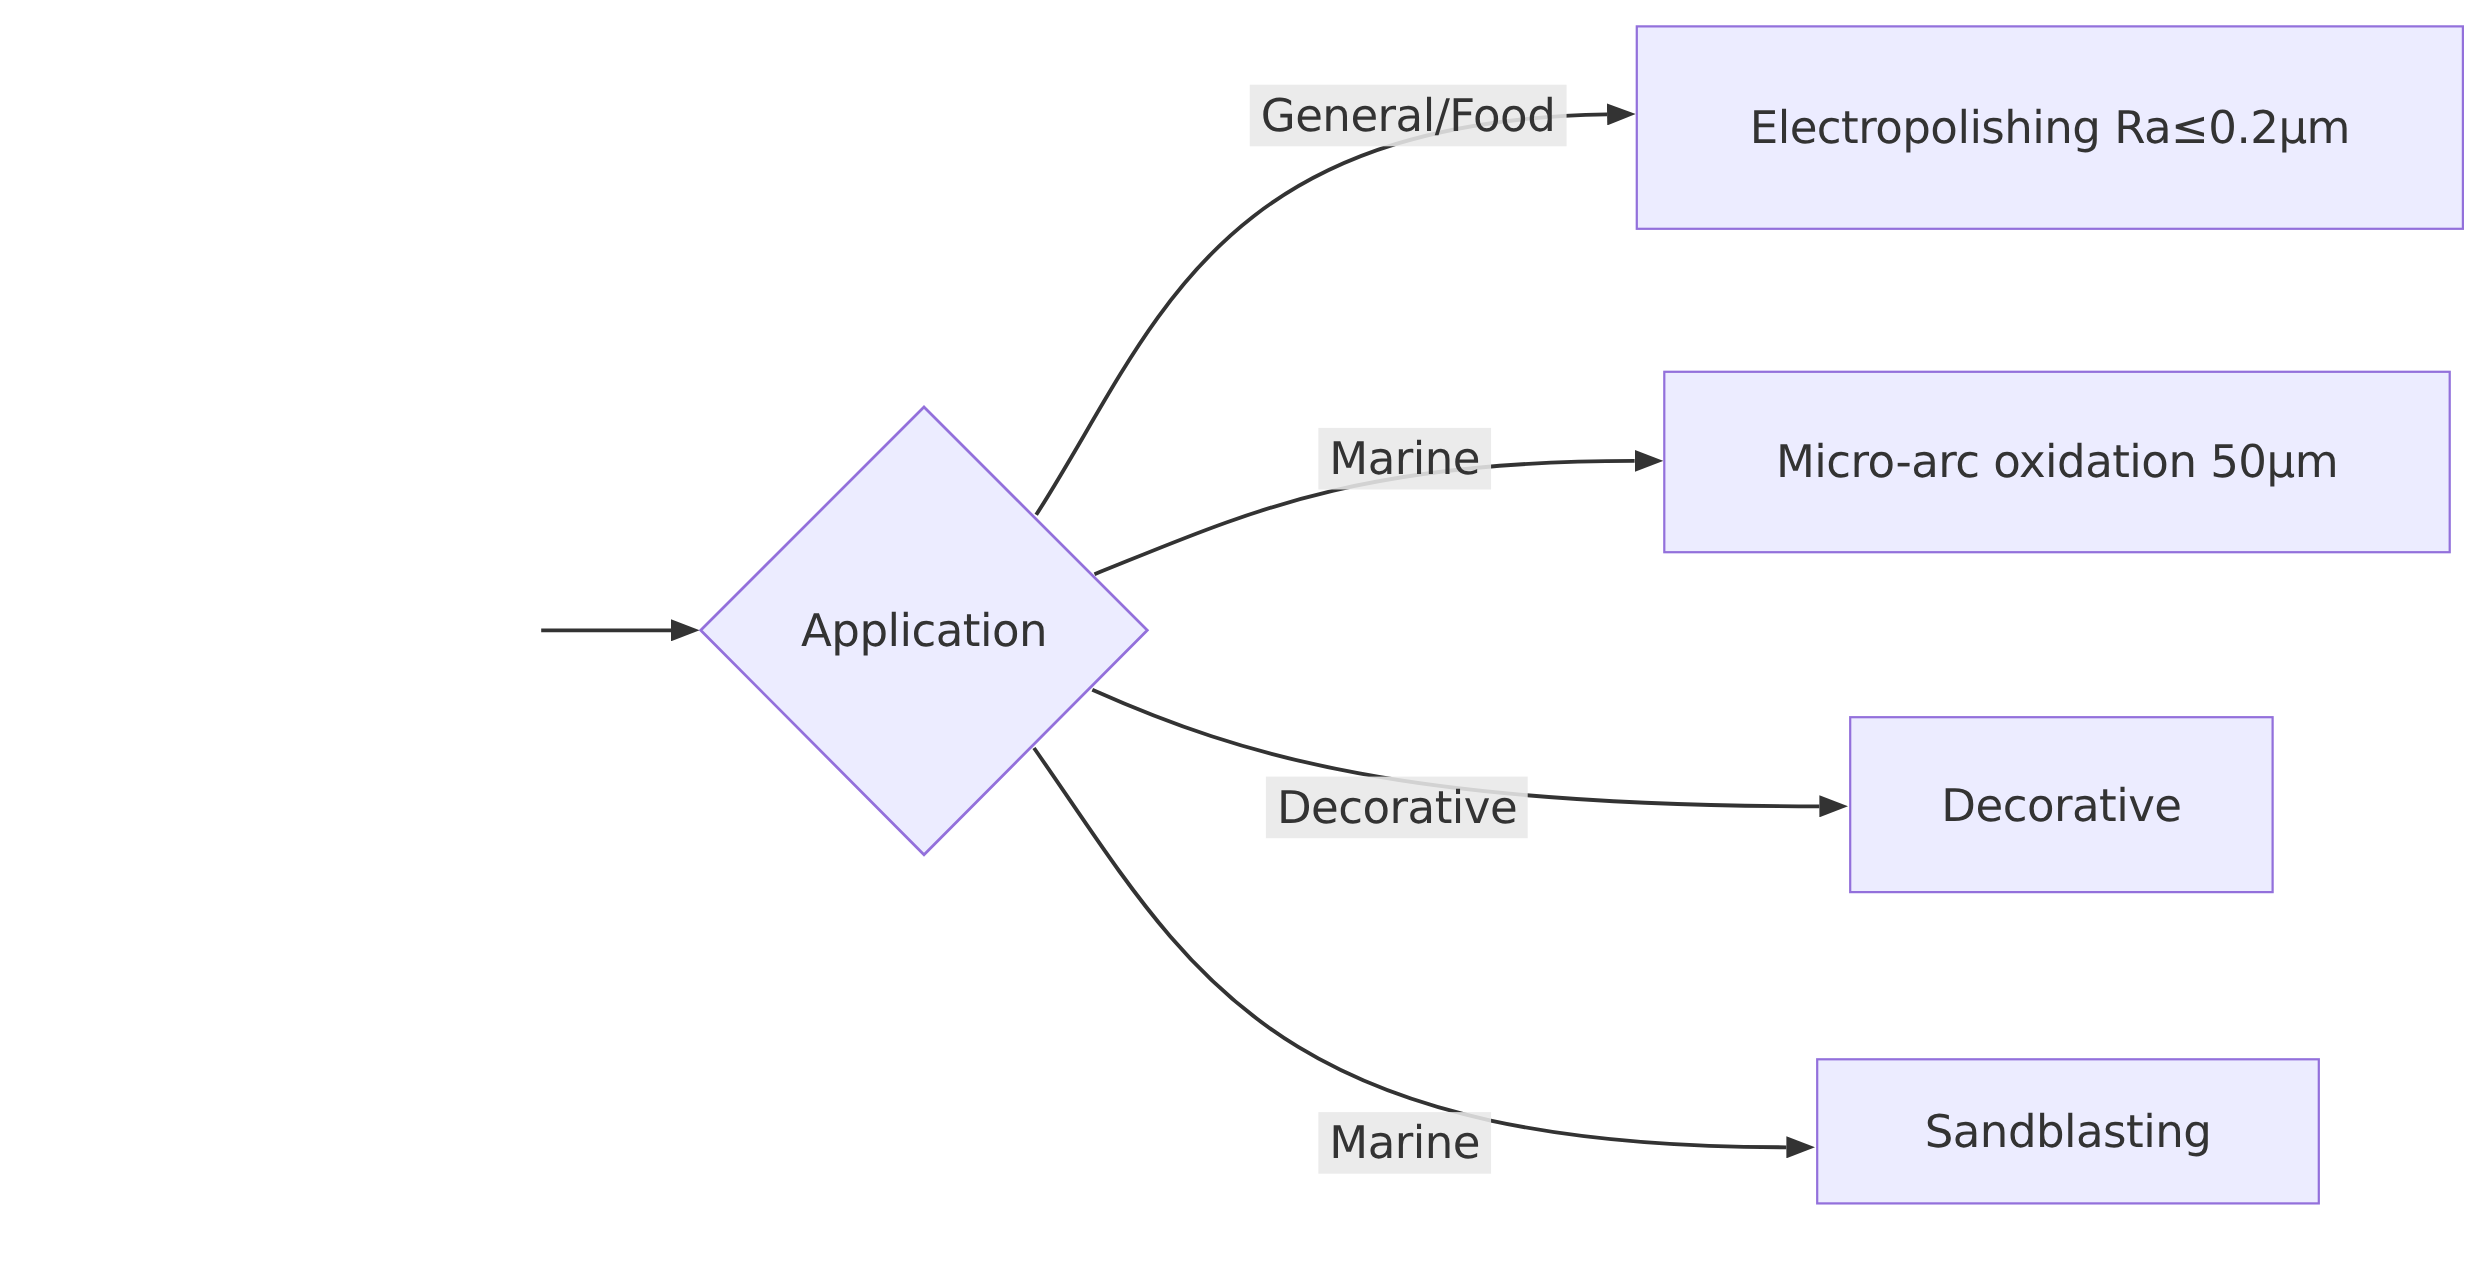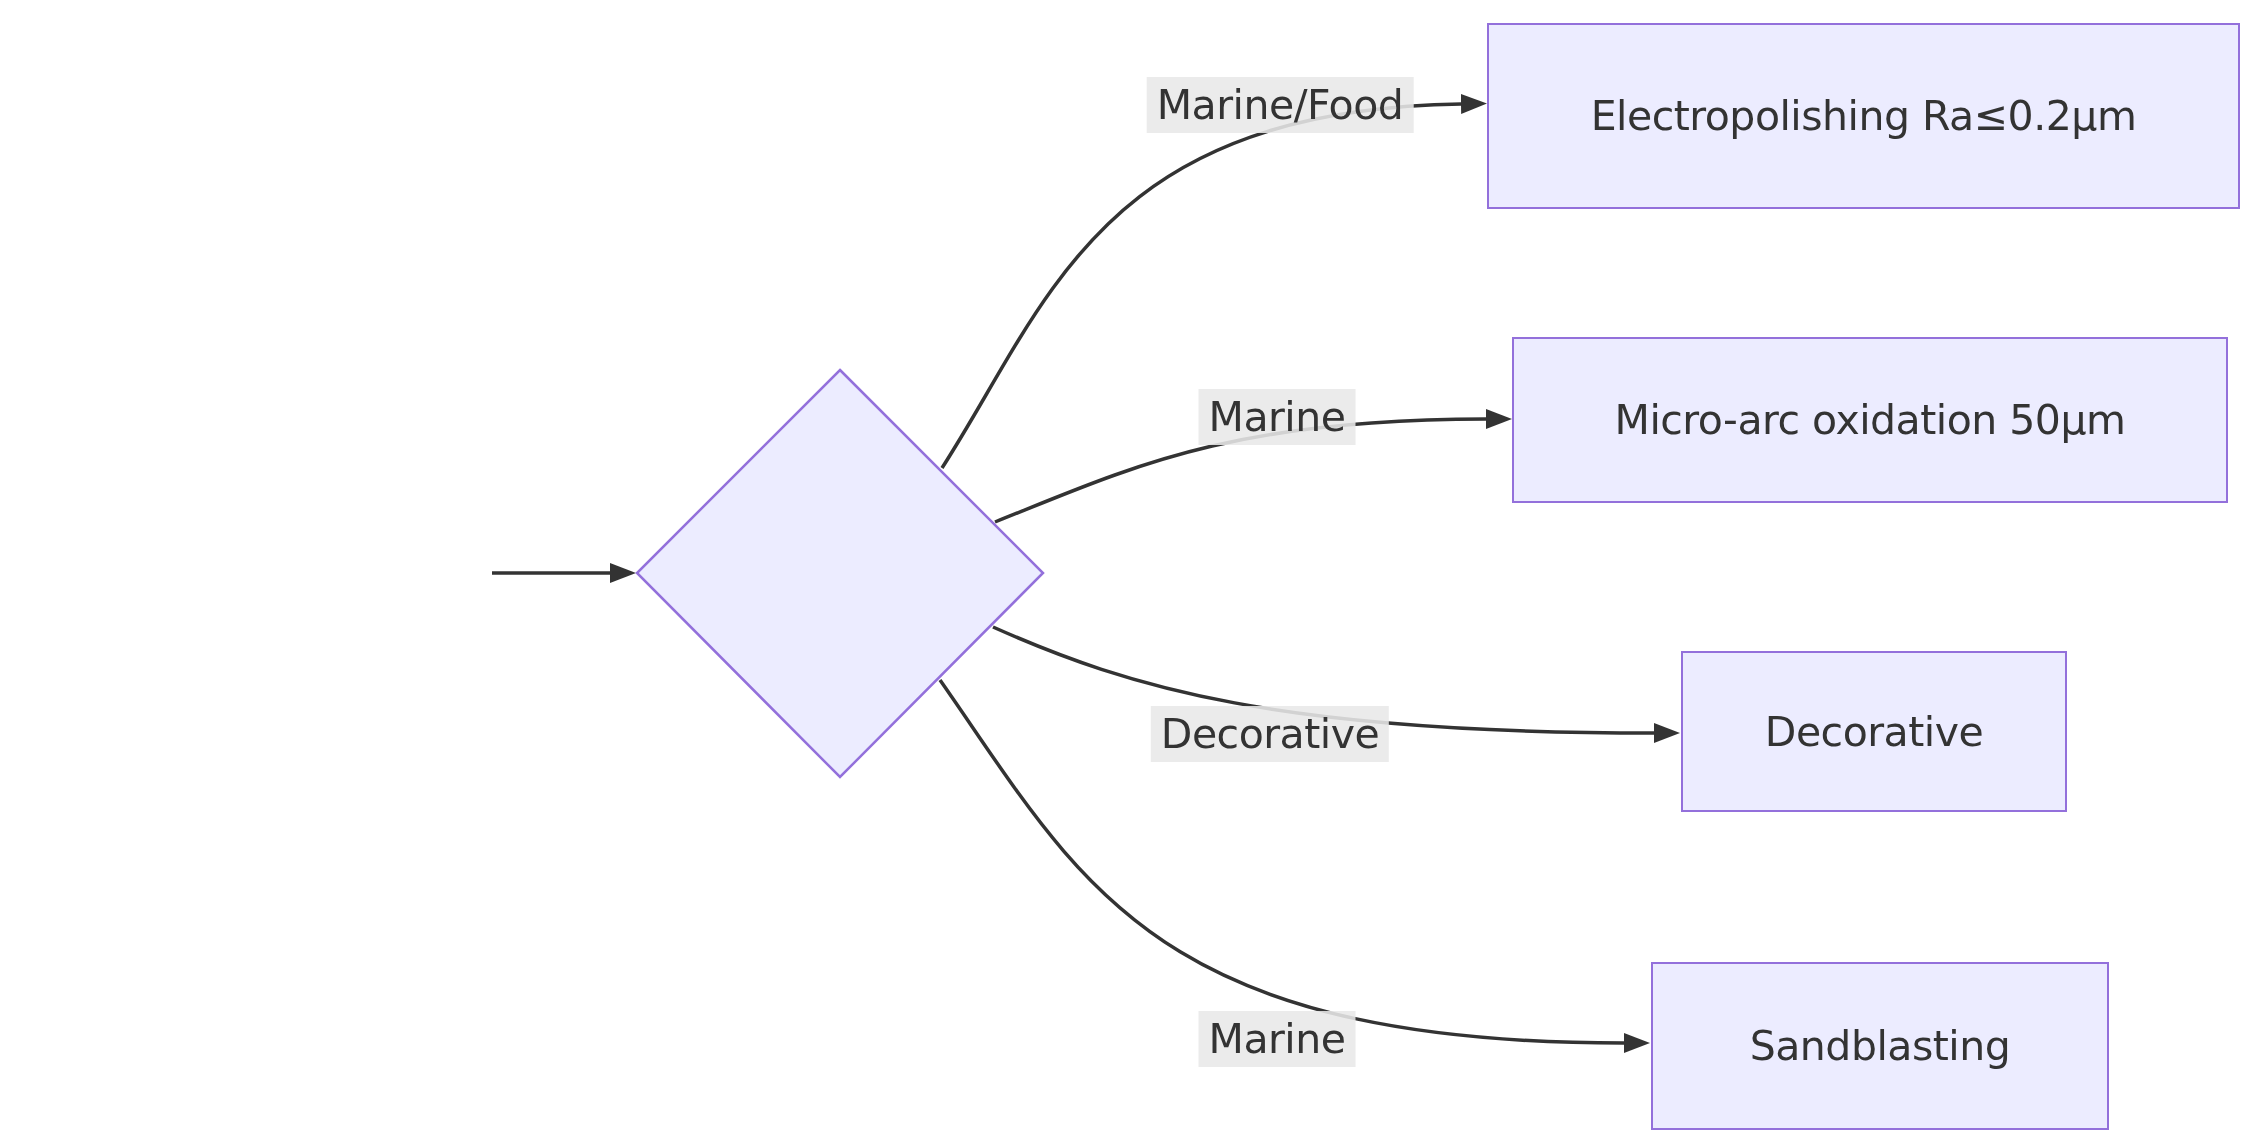--- a/index.html
+++ b/index.html
@@ -83,38 +83,39 @@
     <path class="edge-path" d="M 995 522 C 1130 468, 1230 419, 1486 419" marker-end="url(#arrowhead)"></path>
 
     <path class="edge-path" d="M 993 627 C 1130 688, 1280 733, 1654 733" marker-end="url(#arrowhead)"></path>
 
     <path class="edge-path" d="M 940 680 C 1080 880, 1150 1043, 1624 1043" marker-end="url(#arrowhead)"></path>
 
     <polygon class="diamond-shape" points="840,370 1043,573 840,777 637,573"></polygon>
   </svg>
 
 
+  <div class="diamond-label" style="left:840px; top:573px;">Application</div>
 
   <div class="node" style="left:1487px; top:23px; width:753px; height:186px;">
     <span>Electropolishing Ra≤0.2μm</span>
   </div>
 
   <div class="node" style="left:1512px; top:337px; width:716px; height:166px;">
     <span>Micro-arc oxidation 50μm</span>
   </div>
 
   <div class="node" style="left:1681px; top:651px; width:386px; height:161px;">
     <span>Decorative</span>
   </div>
 
-  <div class="node" style="left:1651px; top:962px; width:458px; height:168px;">
+  <div class="node" style="left:1651px; top:962px; width:458px; height:133px;">
     <span>Sandblasting</span>
   </div>
 
-  <div class="edge-label" style="left:1280px; top:105px;">Marine/Food</div>
+  <div class="edge-label" style="left:1280px; top:105px;">General/Food</div>
 
   <div class="edge-label" style="left:1277px; top:417px;text-align:right;">Marine</div>
 
   <div class="edge-label" style="left:1270px; top:734px;">Decorative</div>
 
   <div class="edge-label" style="left:1277px; top:1039px;">Marine</div>
 
 </div>
 
 </body></html>

